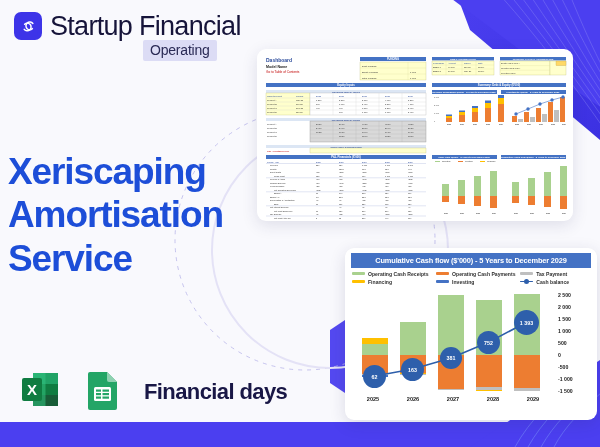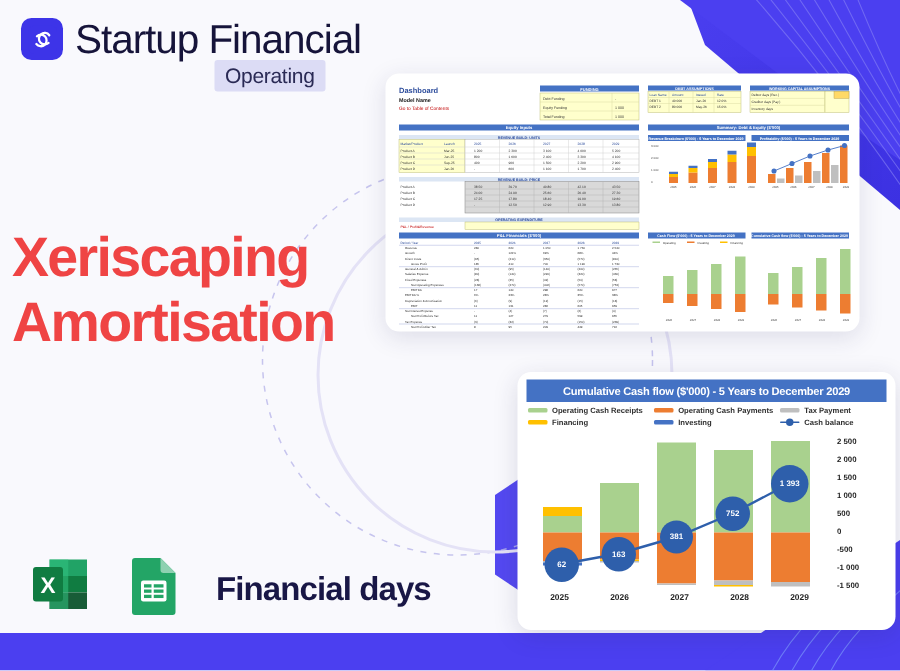--- a/index.html
+++ b/index.html
@@ -28,21 +28,21 @@
   .badge-projection{
     position:absolute;left:143px;top:40px;
     background:#dcdcf5;color:#2a2a55;
     font-size:14px;padding:2px 7px 3px 7px;border-radius:2px;
     letter-spacing:-0.2px;
   }
 
   
   .headline{
     position:absolute;left:8px;top:150px;width:250px;
-    font-size:37px;font-weight:bold;color:#ef4444;
+    font-size:37px;font-weight:bold;color:#1d4ed8;
     line-height:1.17;letter-spacing:-1.1px;
   }
 
   
   .bottom-row{position:absolute;left:16px;top:366px;display:flex;align-items:center;gap:14px;}
   .fm-label{font-size:22px;font-weight:bold;color:#191746;letter-spacing:-0.6px;margin-left:4px;}
 
   
   .dash-card{
     position:absolute;left:257px;top:49px;width:316px;height:172px;
@@ -144,20 +144,21 @@
         <path d="M6.6 15.6c1.7 2.2 5 2.5 7 .7 2-1.8 2.2-5 .4-7-1.8-2-4.9-2-6.9-.2" fill="none" stroke="#ffffff" stroke-width="1.9" stroke-linecap="round"></path>
       </svg>
     </span>
     <span class="logo-text">Startup Financial</span>
   </div>
   <div class="badge-projection">Operating</div>
 
   <div class="headline">
     <div>Xeriscaping</div>
     <div>Amortisation</div>
+    <div>Service</div>
   </div>
 
   <div class="bottom-row">
     <span>
       <svg width="48" height="48" viewBox="0 0 48 48">
         <rect x="17" y="7" width="25" height="11" fill="#21a366"></rect>
         <rect x="17" y="18" width="25" height="11" fill="#107c41"></rect>
         <rect x="17" y="29" width="25" height="11" fill="#185c37"></rect>
         <rect x="17" y="7" width="12.5" height="33" fill="#33c481" opacity="0.55"></rect>
         <rect x="6" y="12" width="20" height="23" rx="2" fill="#107c41"></rect>

